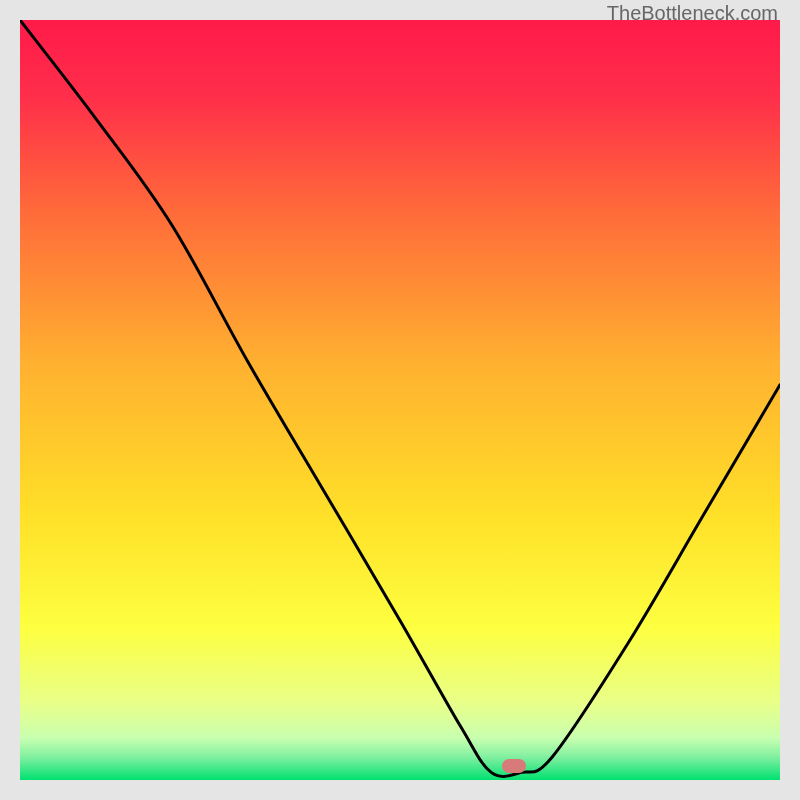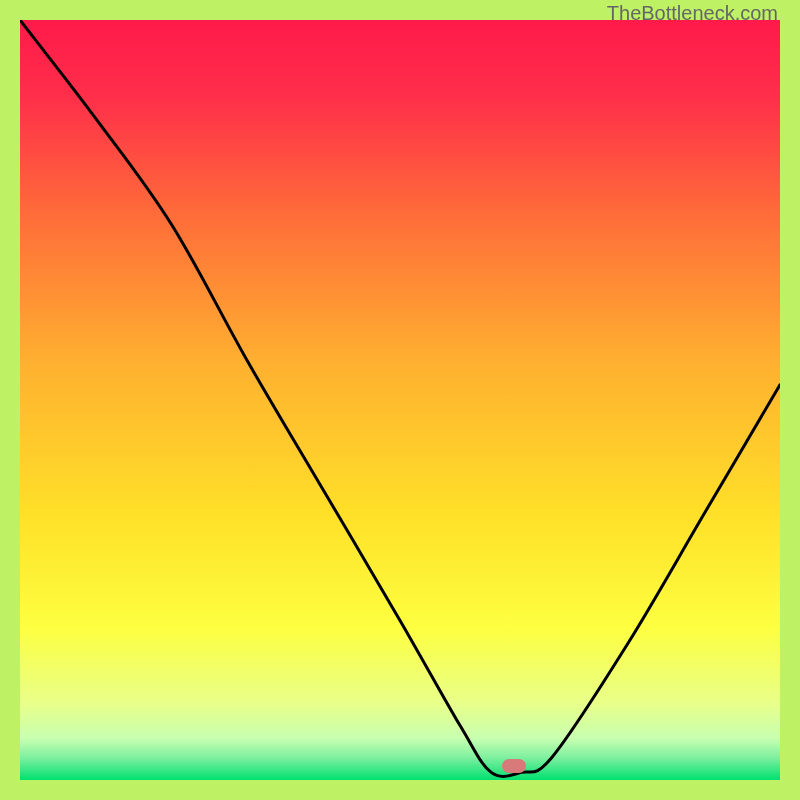--- a/index.html
+++ b/index.html
@@ -10,21 +10,21 @@
     height: 800px;
     position: relative;
     font-family: Arial, sans-serif;
   }
   .frame {
     position: absolute;
     left: 0;
     top: 0;
     width: 800px;
     height: 800px;
-    background: #bef264;
+    background: #e5e5e5;
   }
   .plot-area {
     position: absolute;
     left: 20px;
     top: 20px;
     width: 760px;
     height: 760px;
     overflow: hidden;
   }
   .gradient {

